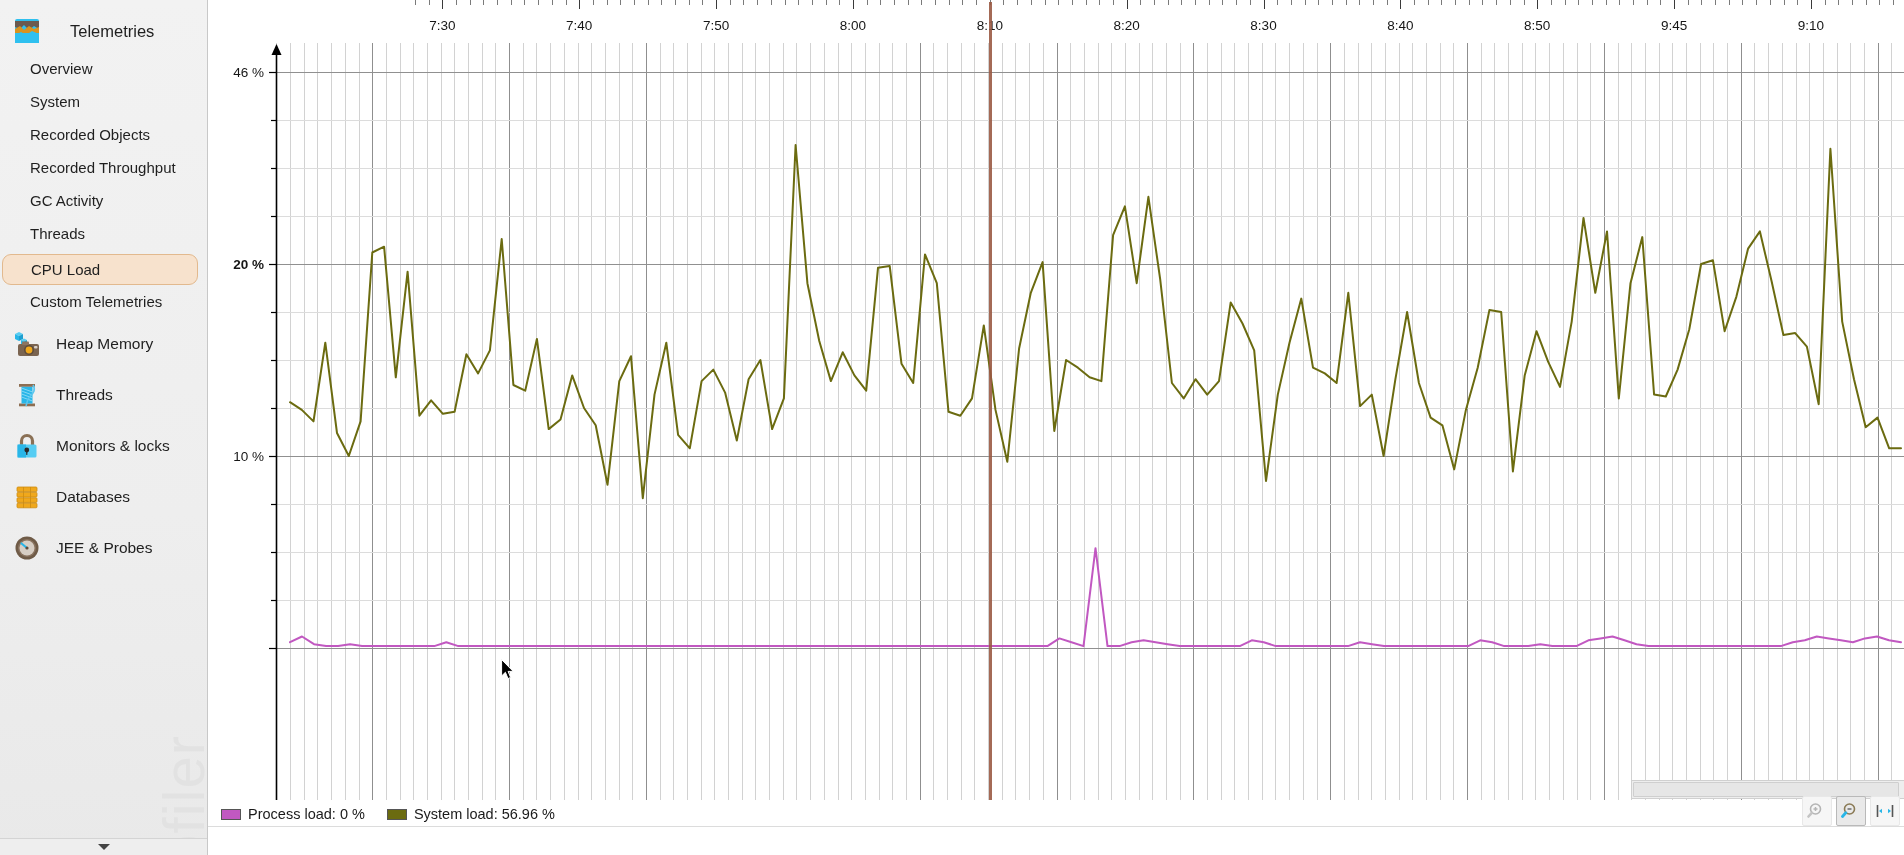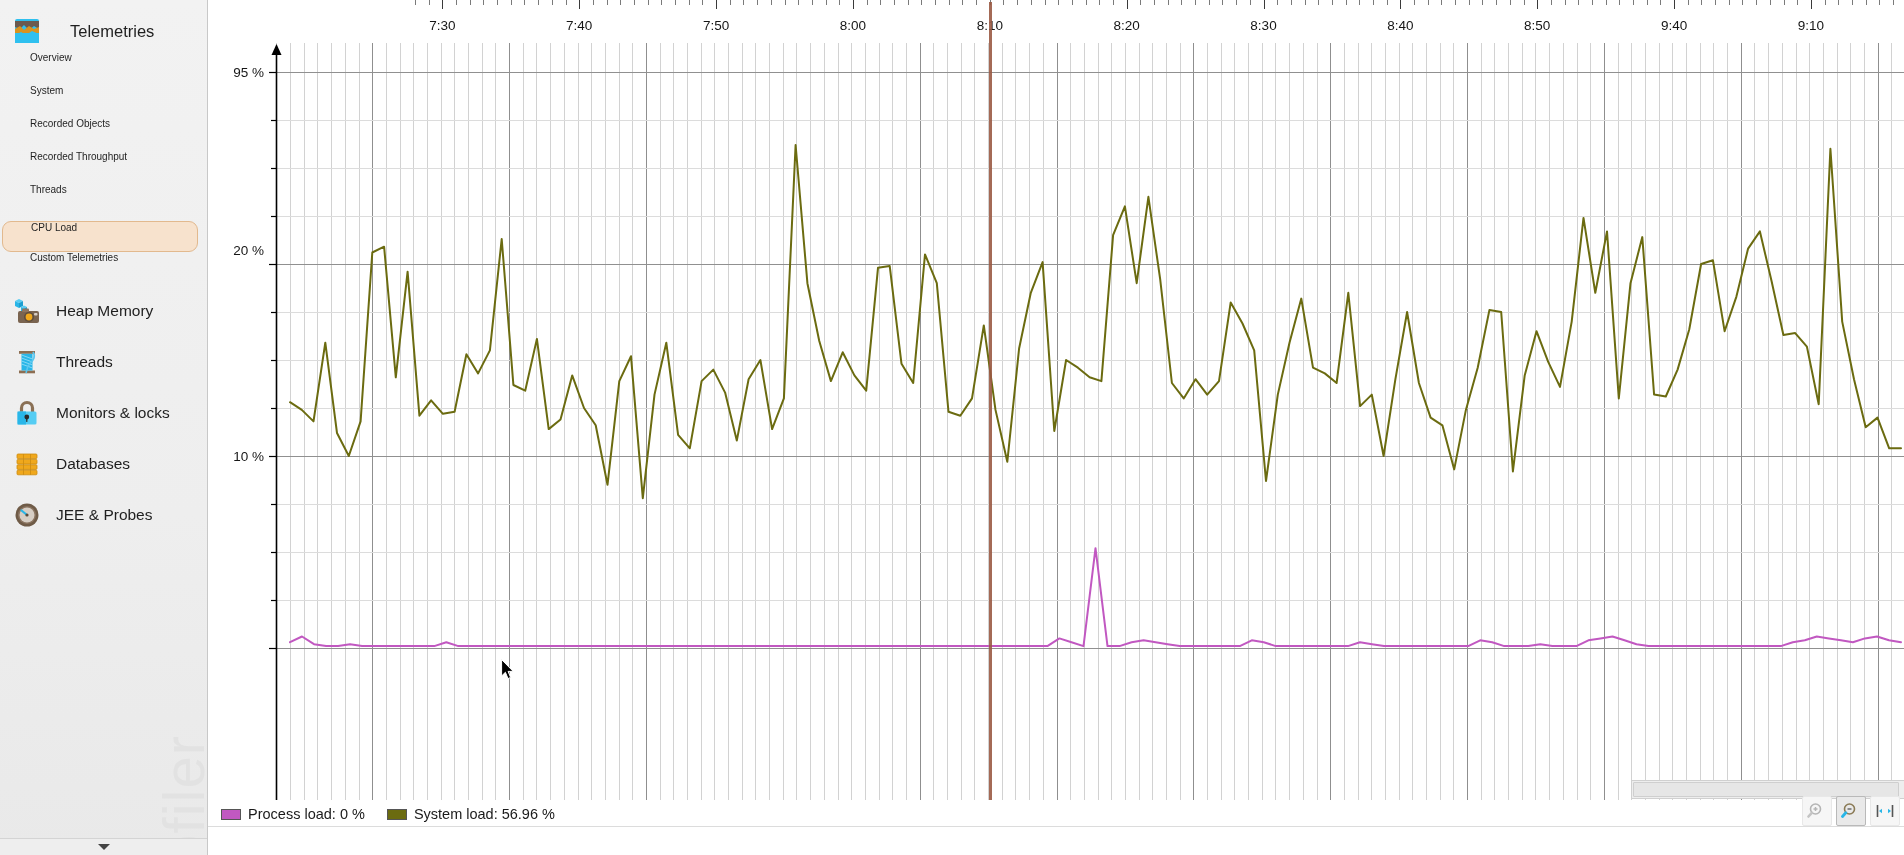--- a/index.html
+++ b/index.html
@@ -57,23 +57,24 @@
     padding-left: 12px;
     gap: 14px;
   }
   .sb-header .sb-label {
     font-size: 16.5px;
     color: #1f1f1f;
     margin-left: 14px;
   }
   .sb-sub {
     display: flex;
+    align-items: center;
     height: 33px;
     padding-left: 30px;
-    font-size: 10px;
+    font-size: 15px;
     color: #1f1f1f;
     cursor: default;
   }
   .sb-sub.selected {
     background: #f7e2cd;
     border: 1px solid #e2b98e;
     border-radius: 9px;
     margin: 4px 9px 0 2px;
     padding-left: 28px;
     height: 29px;
@@ -264,20 +265,23 @@
             <span>Overview</span>
           </div>
           <div class="sb-sub">
             <span>System</span>
           </div>
           <div class="sb-sub">
             <span>Recorded Objects</span>
           </div>
           <div class="sb-sub">
             <span>Recorded Throughput</span>
+          </div>
+          <div class="sb-sub">
+            <span>GC Activity</span>
           </div>
           <div class="sb-sub">
             <span>Threads</span>
           </div>
           <div class="sb-sub selected">
             <span>CPU Load</span>
           </div>
           <div class="sb-sub">
             <span>Custom Telemetries</span>
           </div>
@@ -490,21 +494,21 @@
         <div class="tick-minor" style="left: 1685.03px;"></div>
         <div class="tick-label" style="left: 234.371px;">7:30</div>
         <div class="tick-label" style="left: 371.226px;">7:40</div>
         <div class="tick-label" style="left: 508.081px;">7:50</div>
         <div class="tick-label" style="left: 644.935px;">8:00</div>
         <div class="tick-label" style="left: 781.79px;">8:10</div>
         <div class="tick-label" style="left: 918.645px;">8:20</div>
         <div class="tick-label" style="left: 1055.5px;">8:30</div>
         <div class="tick-label" style="left: 1192.35px;">8:40</div>
         <div class="tick-label" style="left: 1329.21px;">8:50</div>
-        <div class="tick-label" style="left: 1466.06px;">9:40</div>
+        <div class="tick-label" style="left: 1466.06px;">9:45</div>
         <div class="tick-label" style="left: 1602.92px;">9:10</div>
       </div>
 
     <div id="plot">
       <svg id="plot-svg" width="1697" height="757">
           <g>
             <line x1="68.5" y1="0" x2="68.5" y2="757" stroke="#d2d2d2" stroke-width="1"></line>
             <line x1="82.5" y1="0" x2="82.5" y2="757" stroke="#d2d2d2" stroke-width="1"></line>
             <line x1="96.5" y1="0" x2="96.5" y2="757" stroke="#d2d2d2" stroke-width="1"></line>
             <line x1="109.5" y1="0" x2="109.5" y2="757" stroke="#d2d2d2" stroke-width="1"></line>
@@ -652,22 +656,22 @@
             <line x1="61" y1="221.5" x2="68" y2="221.5" stroke="#000" stroke-width="1.2"></line>
             <line x1="63" y1="173.5" x2="68" y2="173.5" stroke="#000" stroke-width="1.2"></line>
             <line x1="63" y1="125.5" x2="68" y2="125.5" stroke="#000" stroke-width="1.2"></line>
             <line x1="63" y1="77.5" x2="68" y2="77.5" stroke="#000" stroke-width="1.2"></line>
             <line x1="61" y1="29.5" x2="68" y2="29.5" stroke="#000" stroke-width="1.2"></line>
           </g>
           <polyline points="82.0,599.2 94.0,593.5 106.0,601.2 118.1,603.1 130.1,603.1 142.1,601.2 154.1,603.1 166.2,603.1 178.2,603.1 190.2,603.1 202.2,603.1 214.2,603.1 226.3,603.1 238.3,599.2 250.3,603.1 262.3,603.1 274.4,603.1 286.4,603.1 298.4,603.1 310.4,603.1 322.4,603.1 334.5,603.1 346.5,603.1 358.5,603.1 370.5,603.1 382.6,603.1 394.6,603.1 406.6,603.1 418.6,603.1 430.6,603.1 442.7,603.1 454.7,603.1 466.7,603.1 478.7,603.1 490.8,603.1 502.8,603.1 514.8,603.1 526.8,603.1 538.9,603.1 550.9,603.1 562.9,603.1 574.9,603.1 586.9,603.1 599.0,603.1 611.0,603.1 623.0,603.1 635.0,603.1 647.1,603.1 659.1,603.1 671.1,603.1 683.1,603.1 695.1,603.1 707.2,603.1 719.2,603.1 731.2,603.1 743.2,603.1 755.3,603.1 767.3,603.1 779.3,603.1 791.3,603.1 803.3,603.1 815.4,603.1 827.4,603.1 839.4,603.1 851.4,595.4 863.5,599.2 875.5,603.1 887.5,505.2 899.5,603.1 911.5,603.1 923.6,599.2 935.6,597.3 947.6,599.2 959.6,601.2 971.7,603.1 983.7,603.1 995.7,603.1 1007.7,603.1 1019.7,603.1 1031.8,603.1 1043.8,597.3 1055.8,599.2 1067.8,603.1 1079.9,603.1 1091.9,603.1 1103.9,603.1 1115.9,603.1 1127.9,603.1 1140.0,603.1 1152.0,599.2 1164.0,601.2 1176.0,603.1 1188.1,603.1 1200.1,603.1 1212.1,603.1 1224.1,603.1 1236.1,603.1 1248.2,603.1 1260.2,603.1 1272.2,597.3 1284.2,599.2 1296.3,603.1 1308.3,603.1 1320.3,603.1 1332.3,601.2 1344.4,603.1 1356.4,603.1 1368.4,603.1 1380.4,597.3 1392.4,595.4 1404.5,593.5 1416.5,597.3 1428.5,601.2 1440.5,603.1 1452.6,603.1 1464.6,603.1 1476.6,603.1 1488.6,603.1 1500.6,603.1 1512.7,603.1 1524.7,603.1 1536.7,603.1 1548.7,603.1 1560.8,603.1 1572.8,603.1 1584.8,599.2 1596.8,597.3 1608.8,593.5 1620.9,595.4 1632.9,597.3 1644.9,599.2 1656.9,595.4 1669.0,593.5 1681.0,597.3 1693.0,599.2" fill="none" stroke="#c158c1" stroke-width="2" stroke-linejoin="round" stroke-linecap="round"></polyline>
           <polyline points="82.0,359.2 93.8,366.9 105.5,378.4 117.3,299.7 129.0,390.0 140.8,413.0 152.6,378.4 164.3,209.5 176.1,203.7 187.8,334.3 199.6,228.7 211.4,372.7 223.1,357.3 234.9,370.8 246.6,368.8 258.4,311.2 270.1,330.4 281.9,307.4 293.7,196.0 305.4,342.0 317.2,347.7 328.9,295.9 340.7,386.1 352.5,376.5 364.2,332.4 376.0,365.0 387.7,382.3 399.5,441.8 411.3,338.1 423.0,313.2 434.8,455.2 446.5,351.6 458.3,299.7 470.1,391.9 481.8,405.3 493.6,338.1 505.3,326.6 517.1,349.6 528.8,397.6 540.6,336.2 552.4,317.0 564.1,386.1 575.9,355.4 587.6,102.0 599.4,240.2 611.2,297.8 622.9,338.1 634.7,309.3 646.4,332.4 658.2,347.7 670.0,224.8 681.7,222.9 693.5,320.8 705.2,340.0 717.0,211.4 728.8,240.2 740.5,368.8 752.3,372.7 764.0,355.4 775.8,282.4 787.5,366.9 799.3,418.8 811.1,305.5 822.8,249.8 834.6,219.1 846.3,388.0 858.1,317.0 869.9,324.7 881.6,334.3 893.4,338.1 905.1,192.2 916.9,163.4 928.7,240.2 940.4,153.8 952.2,236.4 963.9,340.0 975.7,355.4 987.5,336.2 999.2,351.6 1011.0,338.1 1022.7,259.4 1034.5,280.5 1046.2,307.4 1058.0,438.0 1069.8,351.6 1081.5,299.7 1093.3,255.6 1105.0,324.7 1116.8,330.4 1128.6,340.0 1140.3,249.8 1152.1,363.1 1163.8,351.6 1175.6,413.0 1187.4,336.2 1199.1,269.0 1210.9,340.0 1222.6,374.6 1234.4,382.3 1246.2,426.4 1257.9,366.9 1269.7,324.7 1281.4,267.1 1293.2,269.0 1304.9,428.4 1316.7,332.4 1328.5,288.2 1340.2,318.9 1352.0,343.9 1363.7,278.6 1375.5,174.9 1387.3,249.8 1399.0,188.4 1410.8,355.4 1422.5,240.2 1434.3,194.1 1446.1,351.6 1457.8,353.5 1469.6,326.6 1481.3,286.3 1493.1,221.0 1504.9,217.2 1516.6,288.2 1528.4,253.6 1540.1,205.6 1551.9,188.4 1563.6,238.3 1575.4,292.0 1587.2,290.1 1598.9,303.6 1610.7,361.2 1622.4,105.8 1634.2,278.6 1646.0,336.2 1657.7,384.2 1669.5,374.6 1681.2,405.3 1693.0,405.3" fill="none" stroke="#6b6b10" stroke-width="2" stroke-linejoin="round" stroke-linecap="round"></polyline>
         </svg>
     <div class="ylabel" style="left: 0px; width: 56px; top: 413px;">10 %</div>
-        <div class="ylabel" style="left: 0px; width: 56px; top: 207px;">20 %</div>
-        <div class="ylabel" style="left: 0px; width: 56px; top: 29px;">95 %</div>
+        <div class="ylabel" style="left: 0px; width: 56px; top: 221px; font-weight: bold;">20 %</div>
+        <div class="ylabel" style="left: 0px; width: 56px; top: 29px;">46 %</div>
       </div>
 
     <div id="marker-line" style="left: 780.818px; background: rgb(154, 90, 68); top: 2px; bottom: 55px;"></div>
 
     <div id="legend">
       <span class="legend-entry">
         <span class="legend-swatch" id="sw-process" style="background: rgb(193, 88, 193);"></span>
         <span>Process load: 0 %</span>
       </span>
       <span class="legend-entry">

